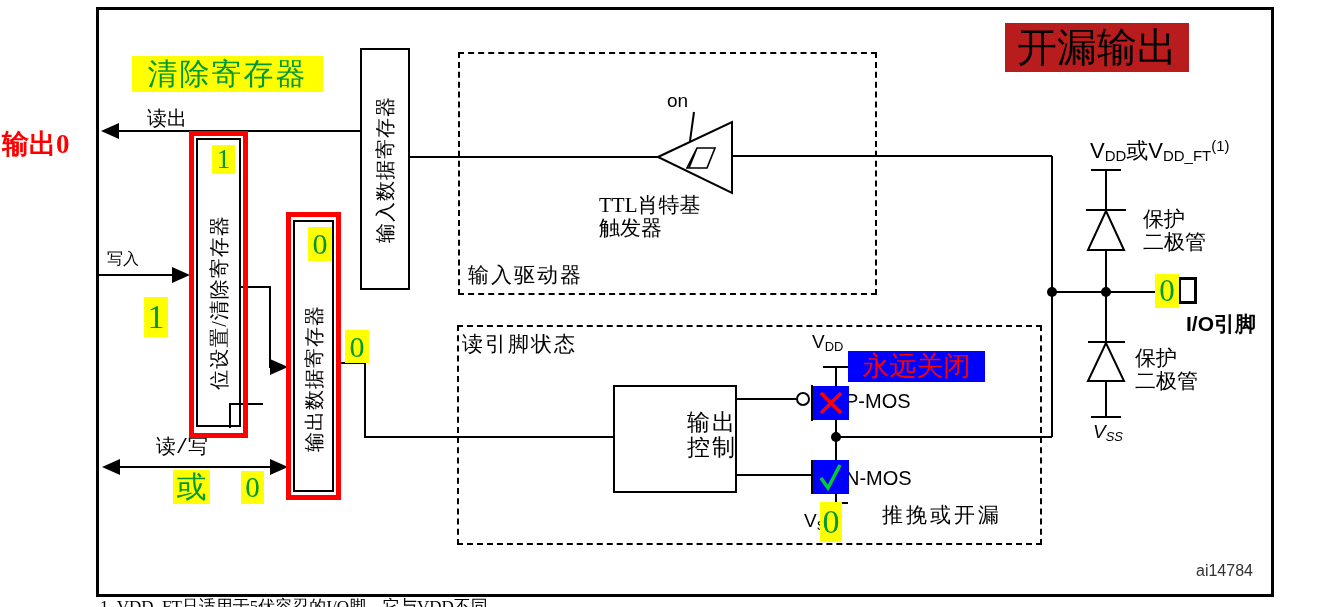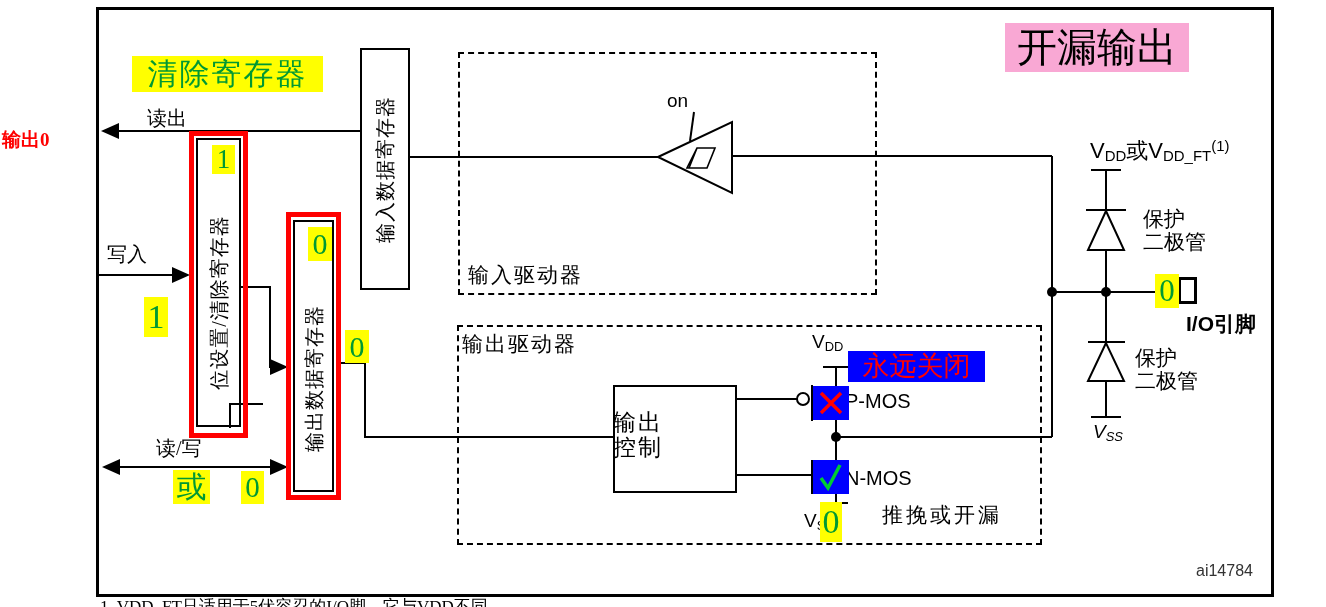--- a/index.html
+++ b/index.html
@@ -114,28 +114,32 @@
   <div class="pin-square" style="left:1178px;top:277px;width:19px;height:27px;"></div>
 
   <div class="vtext cjk" style="left:109px;top:289px;">位设置/清除寄存器</div>
   <div class="vtext cjk" style="left:204px;top:365px;">输出数据寄存器</div>
   <div class="vtext cjk" style="left:275px;top:156px;">输入数据寄存器</div>
 
   <div class="redbox" style="left:189px;top:131px;width:59px;height:307px;"></div>
   <div class="redbox" style="left:286px;top:212px;width:55px;height:288px;"></div>
 
   <div class="lbl cjk lbl4" style="left:147px;top:107px;font-size:20px;">读出</div>
-  <div class="lbl cjk lbl4" style="left:107px;top:243px;font-size:20px;">写入</div>
-  <div class="lbl cjk lbl4" style="left:156px;top:437px;font-size:20px;">读/写</div>
+  <div class="lbl cjk lbl4" style="left:107px;top:250px;font-size:16px;">写入</div>
+  <div class="lbl cjk lbl4" style="left:156px;top:437px;font-size:20px;font-family:Liberation Mono, monospace;">读/写</div>
 
   <div class="lbl sans lbl4" style="left:667px;top:91px;font-size:19px;text-align:center;">on</div>
+  <div class="lbl cjk lbl4" style="left:599px;top:194px;font-size:21px;">
+    <span>TTL肖特基</span><br>
+    <span>触发器</span>
+  </div>
   <div class="lbl cjk lbl4" style="left:468px;top:264px;font-size:21px;letter-spacing:2px;text-align:right;">输入驱动器</div>
 
-  <div class="lbl cjk lbl4" style="left:462px;top:333px;font-size:21px;letter-spacing:2px;">输出驱动器</div>
-  <div class="lbl cjk lbl4" style="left:613px;top:410px;width:124px;text-align:left;font-size:23px;letter-spacing:2px;">
+  <div class="lbl cjk lbl4" style="left:462px;top:333px;font-size:21px;letter-spacing:2px;">读引脚状态</div>
+  <div class="lbl cjk lbl4" style="left:613px;top:410px;width:124px;text-align:right;font-size:23px;letter-spacing:2px;">
     <span>输出</span><br>
     <span>控制</span>
   </div>
   <div class="lbl sans lbl4" style="left:845px;top:390px;font-size:20px;">P-MOS</div>
   <div class="lbl sans lbl4" style="left:845px;top:467px;font-size:20px;">N-MOS</div>
   <div class="lbl sans lbl4" style="left:812px;top:332px;font-size:19px;">
     <span>V</span><sub>DD</sub>
   </div>
   <div class="lbl sans lbl4" style="left:804px;top:511px;font-size:19px;">
     <span>V</span><sub>S</sub>
@@ -156,23 +160,23 @@
   <div class="lbl sans lbl4" style="left:1093px;top:422px;font-size:19px;font-style:italic;">
     <span>V</span><sub>SS</sub>
   </div>
   <div class="lbl lbl4" style="left:1186px;top:312px;font-size:21px;font-weight:bold;">
     <span class="sans">I/O</span><span class="cjk">引脚</span>
   </div>
 
   <div class="lbl sans lbl4" style="left:1196px;top:562px;font-size:16px;color:#333;">ai14784</div>
   <div class="lbl cjk lbl4" style="left:100px;top:598px;font-size:17px;">1. VDD_FT只适用于5伏容忍的I/O脚，它与VDD不同。</div>
 
-  <div class="lbl cjk lbl6" style="left:2px;top:130px;font-size:19px;font-weight:bold;color:#FF0000;">输出0</div>
+  <div class="lbl cjk lbl6" style="left:2px;top:130px;font-size:27px;font-weight:bold;color:#FF0000;">输出0</div>
   <div class="hl" style="left:132px;top:56px;width:191px;height:36px;font-size:30px;line-height:36px;letter-spacing:2px;">清除寄存器</div>
-  <div class="abs" style="left:1005px;top:23px;width:184px;height:49px;background:#f9a8d4;color:#000;
+  <div class="abs" style="left:1005px;top:23px;width:184px;height:49px;background:#b91c1c;color:#000;
               font-size:40px;line-height:49px;text-align:center;z-index:6;font-family:'Liberation Serif',serif;">开漏输出</div>
   <div class="bluetag cjk" style="left:848px;top:351px;width:137px;height:31px;font-size:27px;line-height:31px;">永远关闭</div>
 
   <div class="hl" style="left:212px;top:145px;width:23px;height:29px;font-size:27px;line-height:29px;">1</div>
   <div class="hl" style="left:308px;top:227px;width:24px;height:34px;font-size:30px;line-height:34px;">0</div>
   <div class="hl" style="left:144px;top:297px;width:24px;height:40px;font-size:34px;line-height:40px;">1</div>
   <div class="hl" style="left:345px;top:330px;width:24px;height:33px;font-size:30px;line-height:33px;">0</div>
   <div class="hl" style="left:173px;top:470px;width:37px;height:34px;font-size:30px;line-height:34px;">或</div>
   <div class="hl" style="left:241px;top:471px;width:23px;height:33px;font-size:29px;line-height:33px;">0</div>
   <div class="hl" style="left:820px;top:502px;width:22px;height:40px;font-size:34px;line-height:40px;">0</div>

